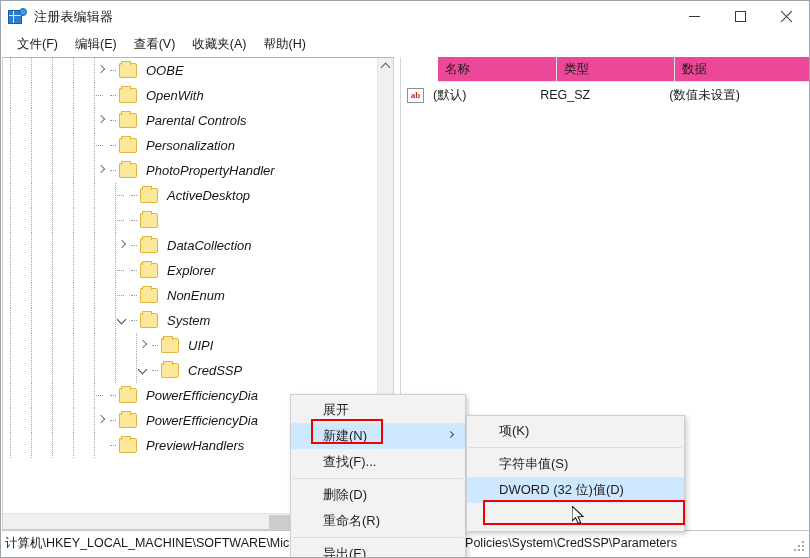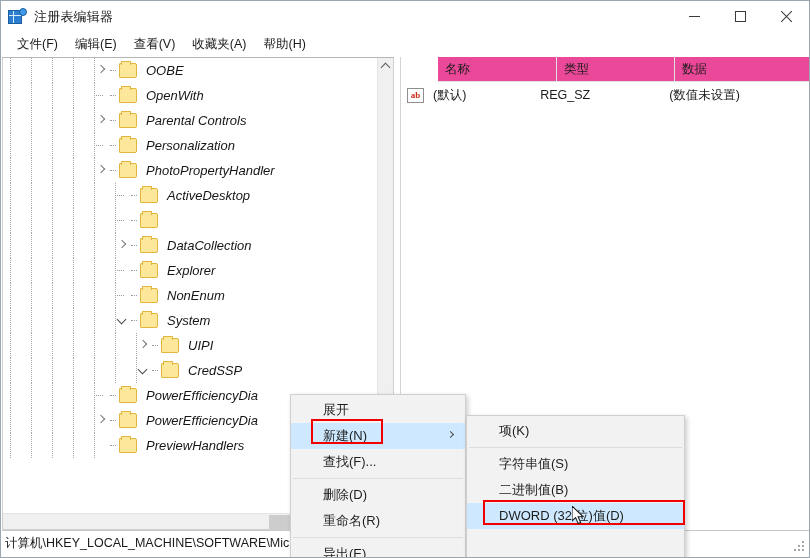--- a/index.html
+++ b/index.html
@@ -637,23 +637,20 @@
     </div>
 
   <div class="ctx ctx-sub" id="ctxsub">
       <div class="ctx-item">
         <span>项(K)</span>
       </div>
       <div class="ctx-sep"></div>
       <div class="ctx-item">
         <span>字符串值(S)</span>
       </div>
-      <div class="ctx-item">
-        <span>二进制值(B)</span>
-      </div>
       <div class="ctx-item highlight">
         <span>DWORD (32 位)值(D)</span>
       </div>
       <div class="ctx-item"></div>
     </div>
 
   <div class="redbox" style="left:310px; top:418px; width:72px; height:25px;"></div>
   <div class="redbox" style="left:482px; top:499px; width:202px; height:25px;"></div>
 
   <svg class="cursor" style="left:571px; top:505px;" viewBox="0 0 14 20">

